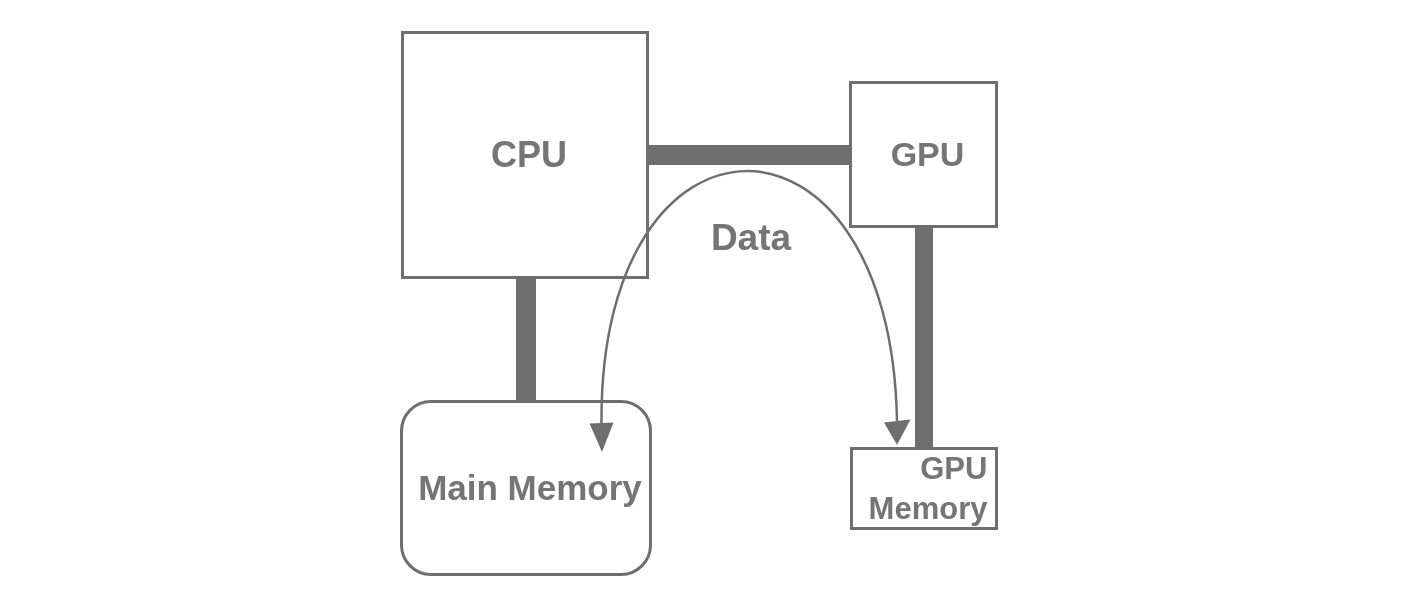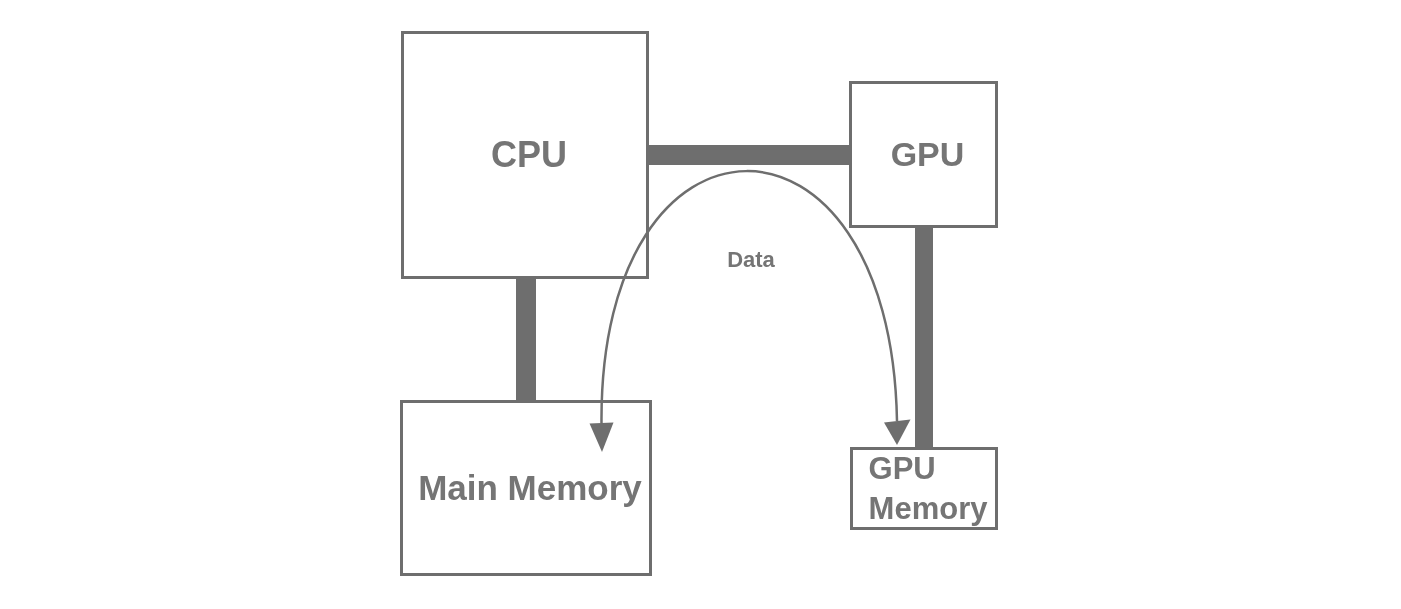--- a/index.html
+++ b/index.html
@@ -12,30 +12,30 @@
     font-family: "Liberation Sans", sans-serif;
   }
   .box {
     position: absolute;
     box-sizing: border-box;
     background: #ffffff;
     border: 3px solid #6e6e6e;
     display: flex;
     align-items: center;
     justify-content: center;
-    text-align: left;
+    text-align: right;
     color: #757575;
     font-weight: bold;
     z-index: 2;
     letter-spacing: 0;
     padding-left: 8px;
   }
   #cpu-box        { left: 401px; top: 31px;  width: 248px; height: 248px; font-size: 36px; }
   #gpu-box        { left: 849px; top: 81px;  width: 149px; height: 147px; font-size: 34px; }
-  #main-memory-box{ left: 400px; top: 400px; width: 252px; height: 176px; font-size: 35px; }
+  #main-memory-box{ left: 400px; top: 400px; width: 252px; height: 176px; font-size: 35px; border-radius: 31px; }
   #gpu-memory-box { left: 850px; top: 447px; width: 148px; height: 83px;  font-size: 31px; line-height: 40px; }
   .two-line span { display: block; }
   .bus { position: absolute; background: #6e6e6e; z-index: 1; }
   #bus-cpu-gpu        { left: 646px; top: 145px; width: 206px; height: 20px; }
   #bus-cpu-mainmem    { left: 516px; top: 276px; width: 20px;  height: 126px; }
   #bus-gpu-gpumem     { left: 915px; top: 225px; width: 18px;  height: 224px; }
   #arrow-layer {
     position: absolute;
     left: 0; top: 0;
     width: 1401px; height: 609px;
@@ -43,24 +43,23 @@
     pointer-events: none;
   }
   #data-transfer-label {
     position: absolute;
     left: 651px;
     top: 218px;
     width: 200px;
     text-align: center;
     color: #757575;
     font-weight: bold;
-    font-size: 22px;
+    font-size: 37px;
     line-height: 39px;
     z-index: 3;
-    margin-top: 22px;
   }
   #data-transfer-label span { display: block; }
 </style>
 </head>
 <body>
 
 <div id="canvas">
 
   <div class="bus" id="bus-cpu-gpu"></div>
   <div class="bus" id="bus-cpu-mainmem"></div>

